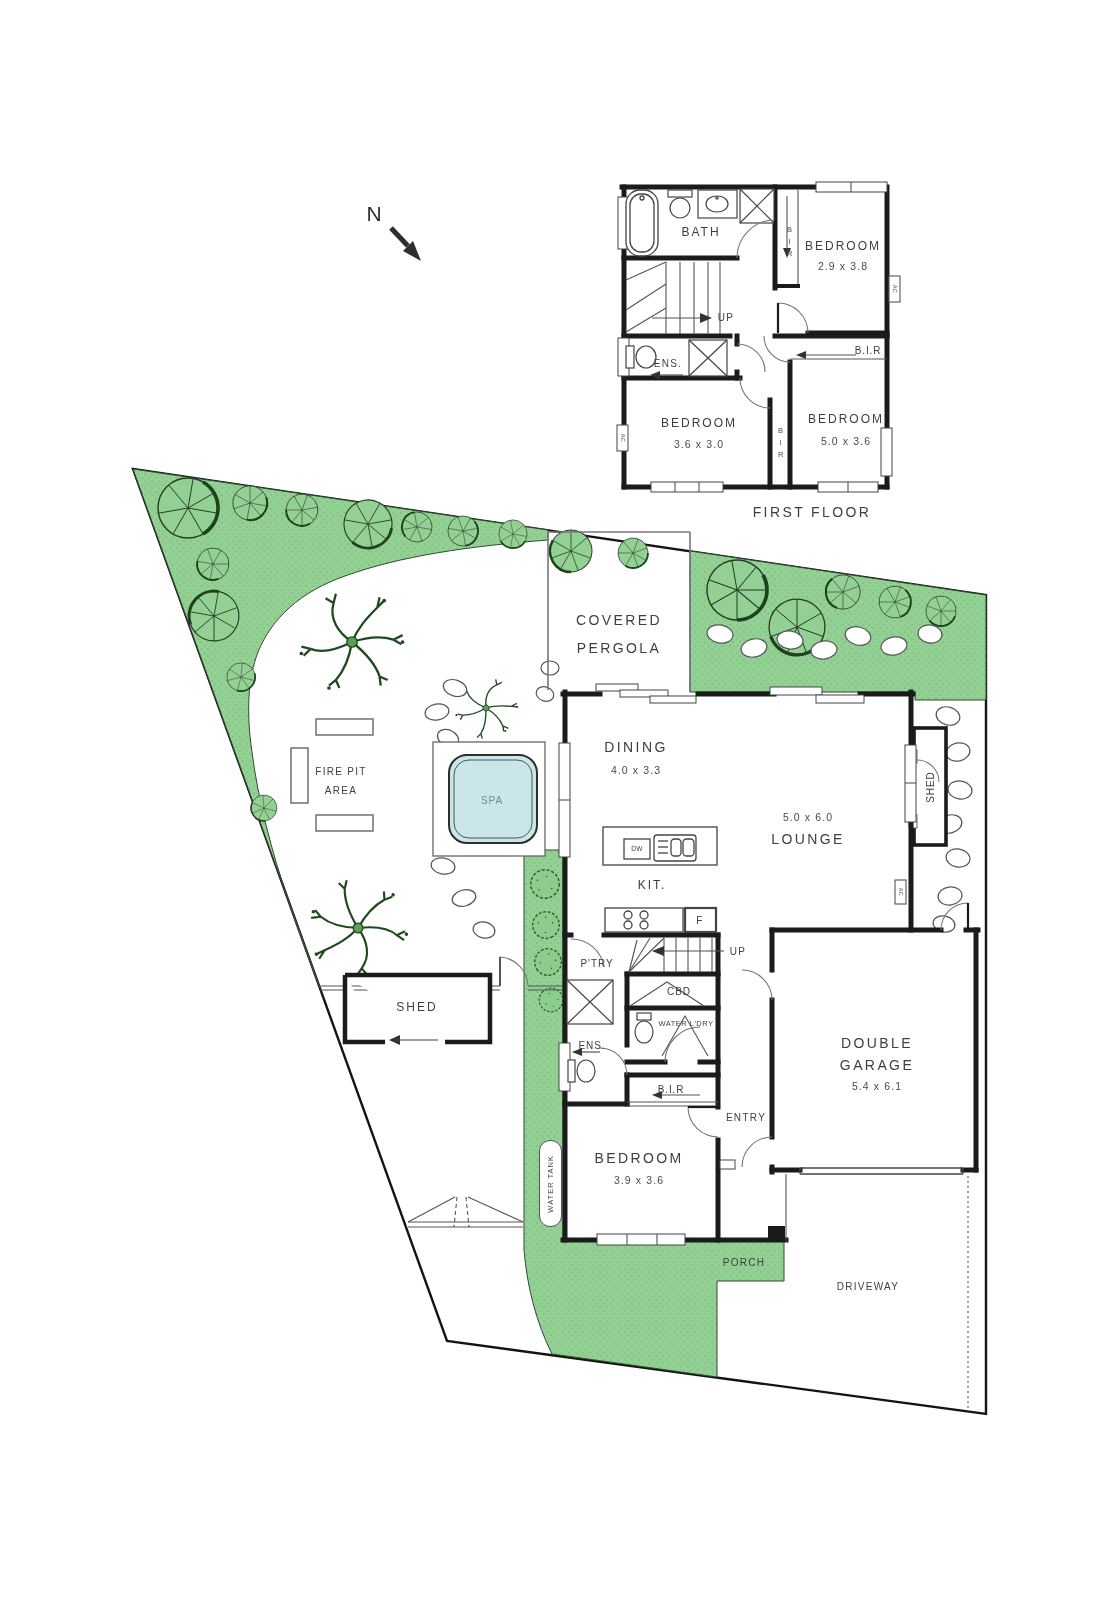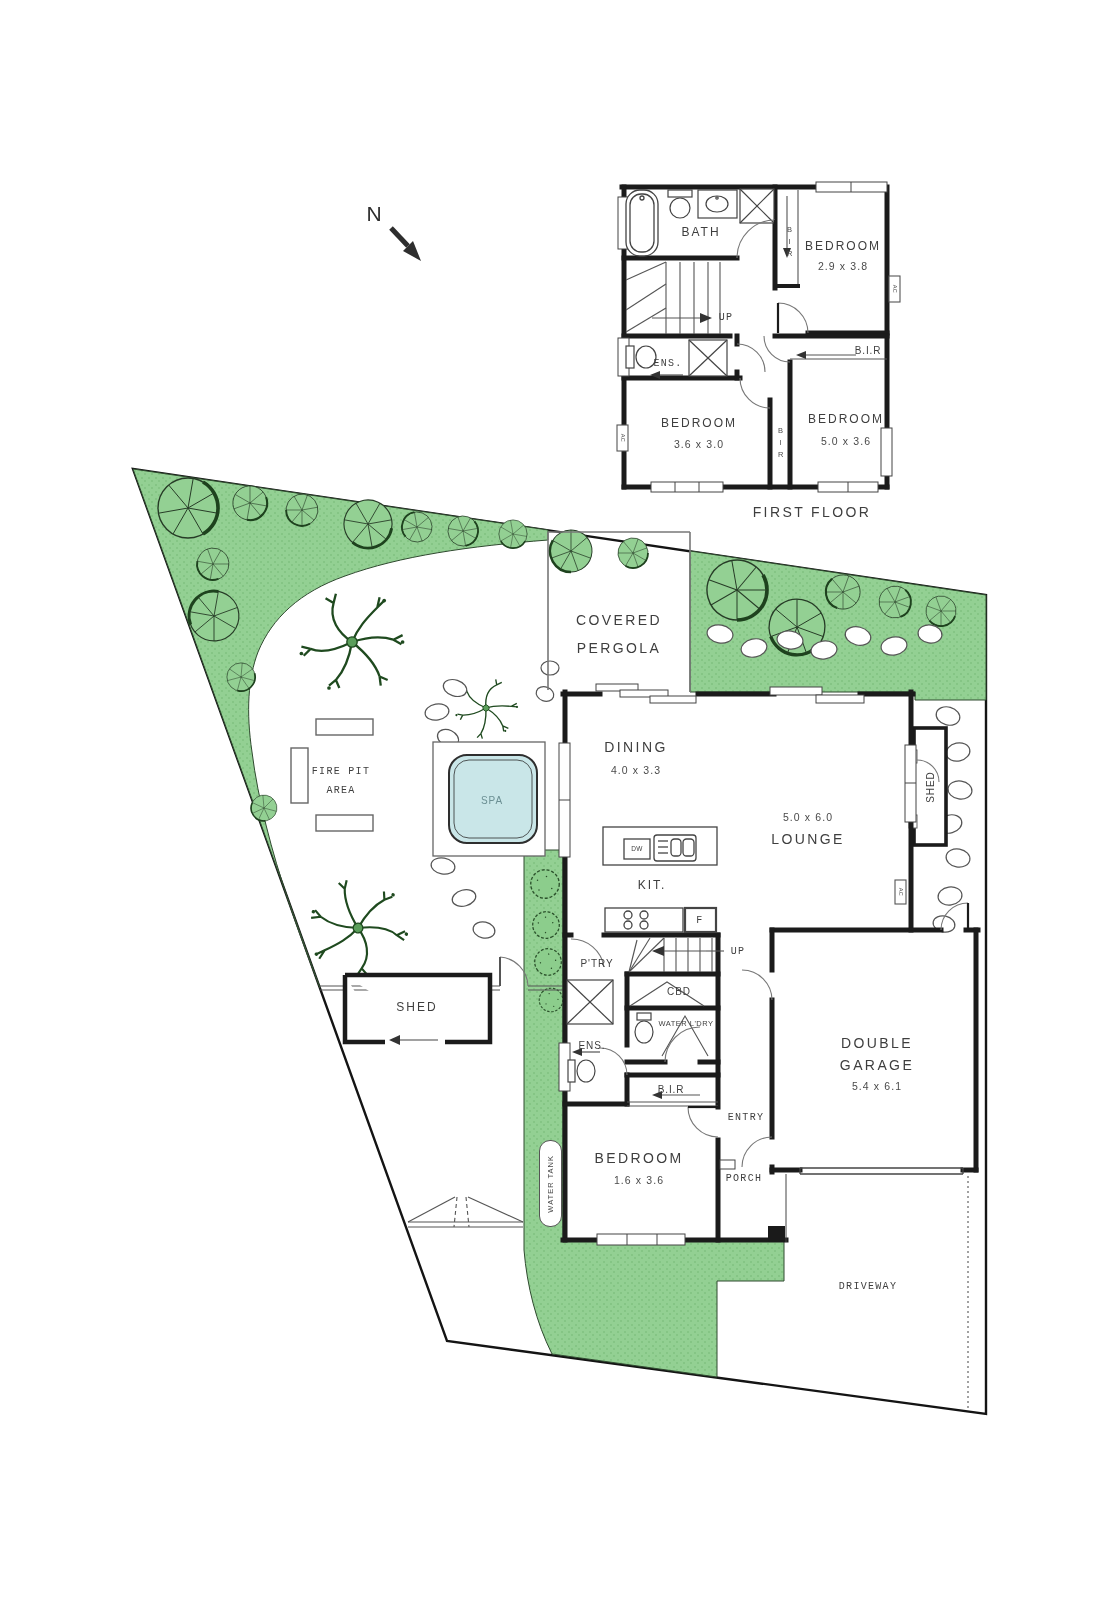--- a/index.html
+++ b/index.html
@@ -3,21 +3,21 @@
 <meta charset="utf-8">
 <style>
   html,body{margin:0;padding:0;background:#fff;}
   .page{position:relative;width:1120px;height:1600px;background:#fff;overflow:hidden;
         font-family:"Liberation Sans",sans-serif;color:#3e3e3e;}
   .page svg{position:absolute;left:0;top:0;}
   .lb{position:absolute;transform:translate(-50%,-50%);white-space:nowrap;text-align:center;
       line-height:1.1;color:#3e3e3e;}
   .lg{font-size:14px;letter-spacing:2.4px;}
   .md{font-size:12px;letter-spacing:2px;}
-  .sm{font-size:10px;letter-spacing:1.3px;font-family:Liberation Mono, monospace;}
+  .sm{font-size:10px;letter-spacing:1.3px;}
   .xs{font-size:10px;letter-spacing:.9px;}
   .xxs{font-size:7.5px;letter-spacing:.5px;}
   .dim{font-size:10.5px;letter-spacing:1.1px;color:#4a4a4a;}
   .north{font-size:21px;letter-spacing:0;color:#2e2e2e;}
   .vert{writing-mode:vertical-rl;transform:translate(-50%,-50%) rotate(180deg);}
   .stack{writing-mode:vertical-lr;text-orientation:upright;font-size:7.5px;letter-spacing:3px;color:#4a4a4a;}
   .acl{font-size:5.5px;letter-spacing:.4px;transform:translate(-50%,-50%) rotate(90deg);color:#555;}
   .pill{position:absolute;border:1.3px solid #555;border-radius:11px;background:#fff;
         display:flex;align-items:center;justify-content:center;}
   .pill span{writing-mode:vertical-rl;transform:rotate(180deg);font-size:7.5px;letter-spacing:1px;color:#4a4a4a;}
@@ -459,23 +459,23 @@
 <div class="lb md" style="left:652px;top:886px">KIT.</div>
 <div class="lb" style="left:637px;top:849px;font-size:6.5px;letter-spacing:.4px">DW</div>
 <div class="lb sm" style="left:700px;top:920px">F</div>
 <div class="lb sm" style="left:738px;top:951px">UP</div>
 <div class="lb xs" style="left:597px;top:963px">P'TRY</div>
 <div class="lb xs" style="left:679px;top:991px">CBD</div>
 <div class="lb xxs" style="left:686px;top:1024px">WATER L'DRY</div>
 <div class="lb xs" style="left:592px;top:1045px">ENS.</div>
 <div class="lb xs" style="left:671px;top:1089px">B.I.R</div>
 <div class="lb lg" style="left:639px;top:1159px">BEDROOM</div>
-<div class="lb dim" style="left:639px;top:1181px">1.6 x 3.6</div>
+<div class="lb dim" style="left:639px;top:1181px">3.9 x 3.6</div>
 <div class="lb sm" style="left:746px;top:1117px">ENTRY</div>
-<div class="lb sm" style="left:744px;top:1178px">PORCH</div>
+<div class="lb sm" style="left:744px;top:1262px">PORCH</div>
 <div class="lb lg" style="left:877px;top:1044px">DOUBLE</div>
 <div class="lb lg" style="left:877px;top:1066px">GARAGE</div>
 <div class="lb dim" style="left:877px;top:1087px">5.4 x 6.1</div>
 <div class="lb acl" style="left:901px;top:892px">AC</div>
 
 <div class="lb sm" style="left:868px;top:1286px">DRIVEWAY</div>
 <div class="lb md" style="left:417px;top:1008px">SHED</div>
 <div class="lb vert xs" style="left:930px;top:787px">SHED</div>
 <div class="lb sm" style="left:341px;top:771px">FIRE PIT</div>
 <div class="lb sm" style="left:341px;top:790px">AREA</div>

